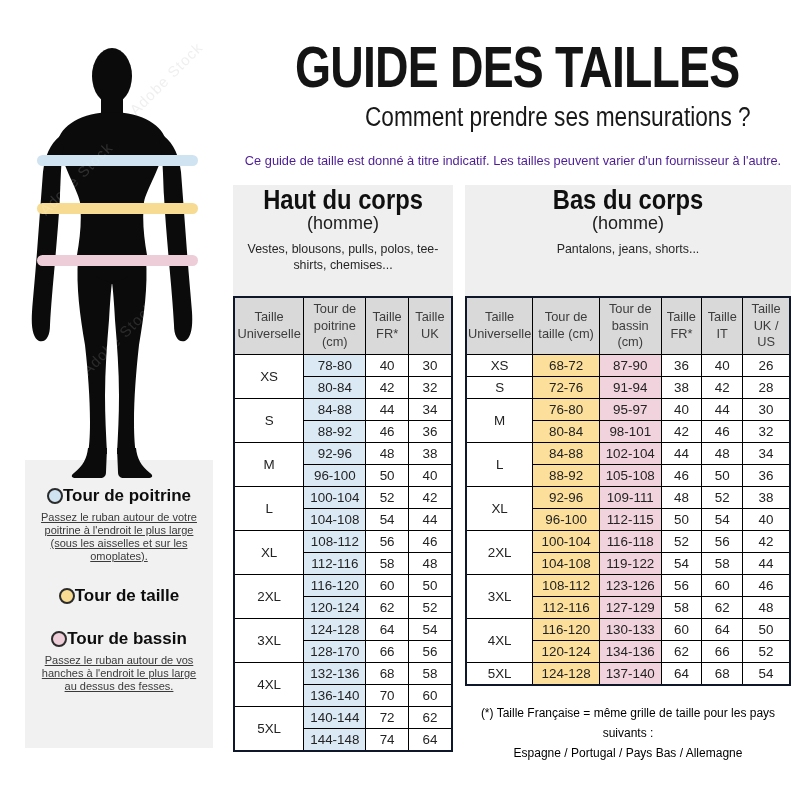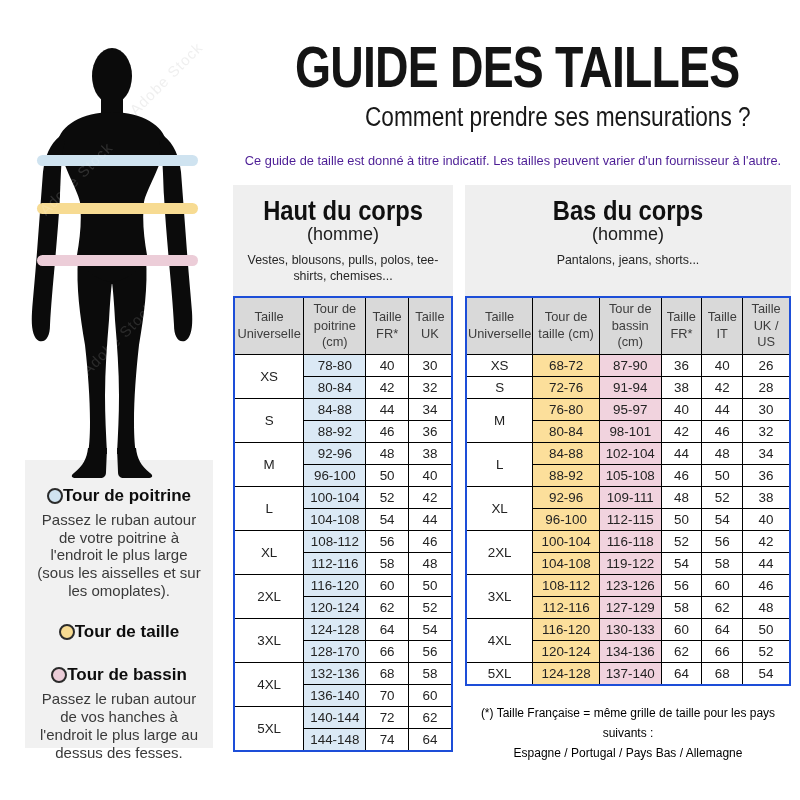--- a/index.html
+++ b/index.html
@@ -29,50 +29,50 @@
   .legend-item{margin-bottom:23px;text-align:center;}
   .legend-title-row{
     display:flex;align-items:center;justify-content:center;gap:0;
     font-size:17px;font-weight:bold;color:#0d0d0d;
   }
   .legend-circle{
     width:16px;height:16px;border-radius:50%;
     border:2px solid #2b2b2b;flex:0 0 auto;box-sizing:border-box;
   }
   .legend-text{
-    font-size:15px;color:#3a3a3a;line-height:1.18;margin-top:5px;padding:0 10px;
+    font-size:11px;color:#3a3a3a;line-height:1.18;margin-top:5px;padding:0 10px;text-decoration:underline;
   }
   
   .header{position:absolute;left:230px;top:38px;width:566px;text-align:right;}
   .main-title{
     font-size:58px;font-weight:bold;line-height:1.0;margin:0;color:#141414;
     transform:scaleX(0.8);transform-origin:center;white-space:nowrap;letter-spacing:-1px;
   }
   .subtitle{
     font-size:27px;font-weight:400;margin:6px 0 0 0;color:#181818;
     transform:scaleX(0.84);transform-origin:center;white-space:nowrap;
   }
   .disclaimer{
     position:absolute;left:230px;top:153px;width:566px;text-align:center;
     font-size:12.8px;color:#4c1d95;white-space:nowrap;
   }
   
   .panel{position:absolute;top:185px;background:#efefef;}
   #panel-upper{left:233px;width:220px;}
   #panel-lower{left:465px;width:326px;}
-  .panel-head{text-align:center;height:111px;box-sizing:border-box;padding-top:13px;}
+  .panel-head{text-align:center;height:111px;box-sizing:border-box;padding-top:2px;}
   .panel-title{
     font-size:27px;font-weight:bold;color:#101010;line-height:1.0;
     transform:scaleX(0.88);transform-origin:center;white-space:nowrap;
   }
   .panel-homme{font-size:18px;color:#1c1c1c;line-height:1.1;}
   .panel-desc{font-size:12.4px;color:#262626;line-height:1.3;margin-top:7px;}
   table.size-table{
     width:100%;border-collapse:collapse;table-layout:fixed;
-    border:2px solid #1d4ed8;background:#3b82f6;
+    border:2px solid #0f172a;background:#3b82f6;
   }
   .size-table th,.size-table td{
     border:1px solid #000;text-align:center;vertical-align:middle;padding:0;
     font-weight:normal;overflow:hidden;
   }
   .size-table thead th{
     height:56px;background:#d9d9d9;font-size:12.8px;color:#3d3d3d;line-height:1.3;
   }
   .size-table tbody td,.size-table tbody th{
     height:21px;font-size:13.4px;color:#232323;background:#fff;

